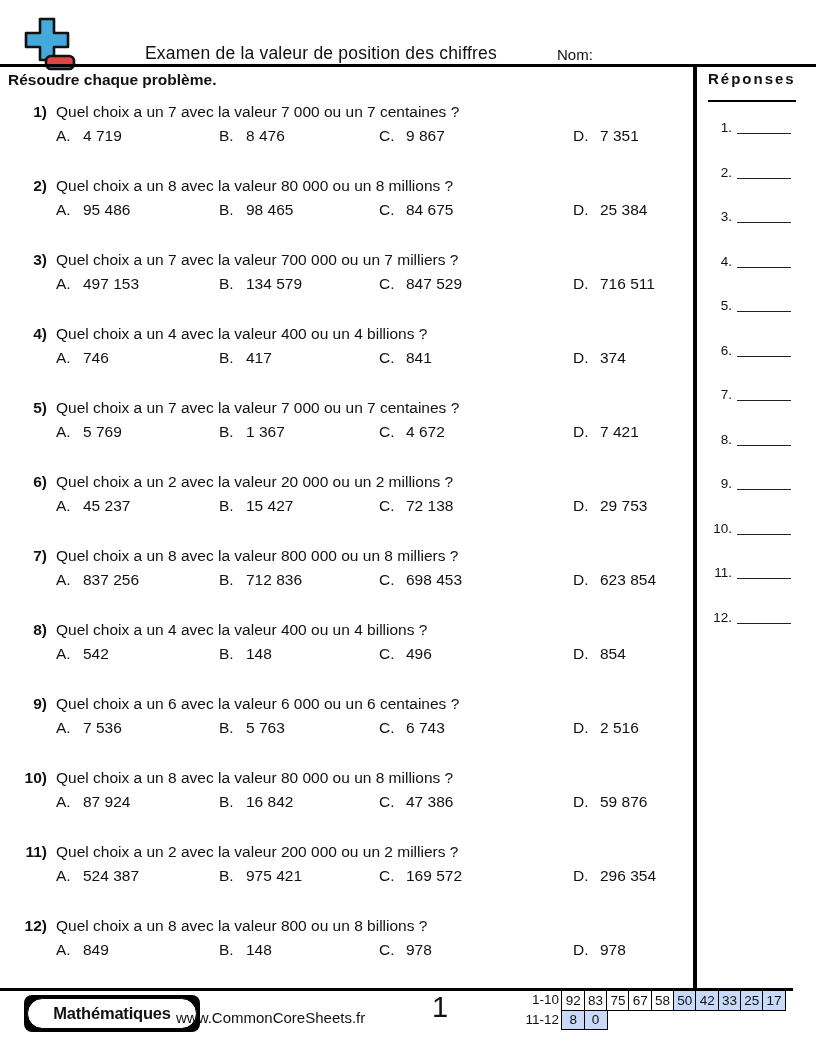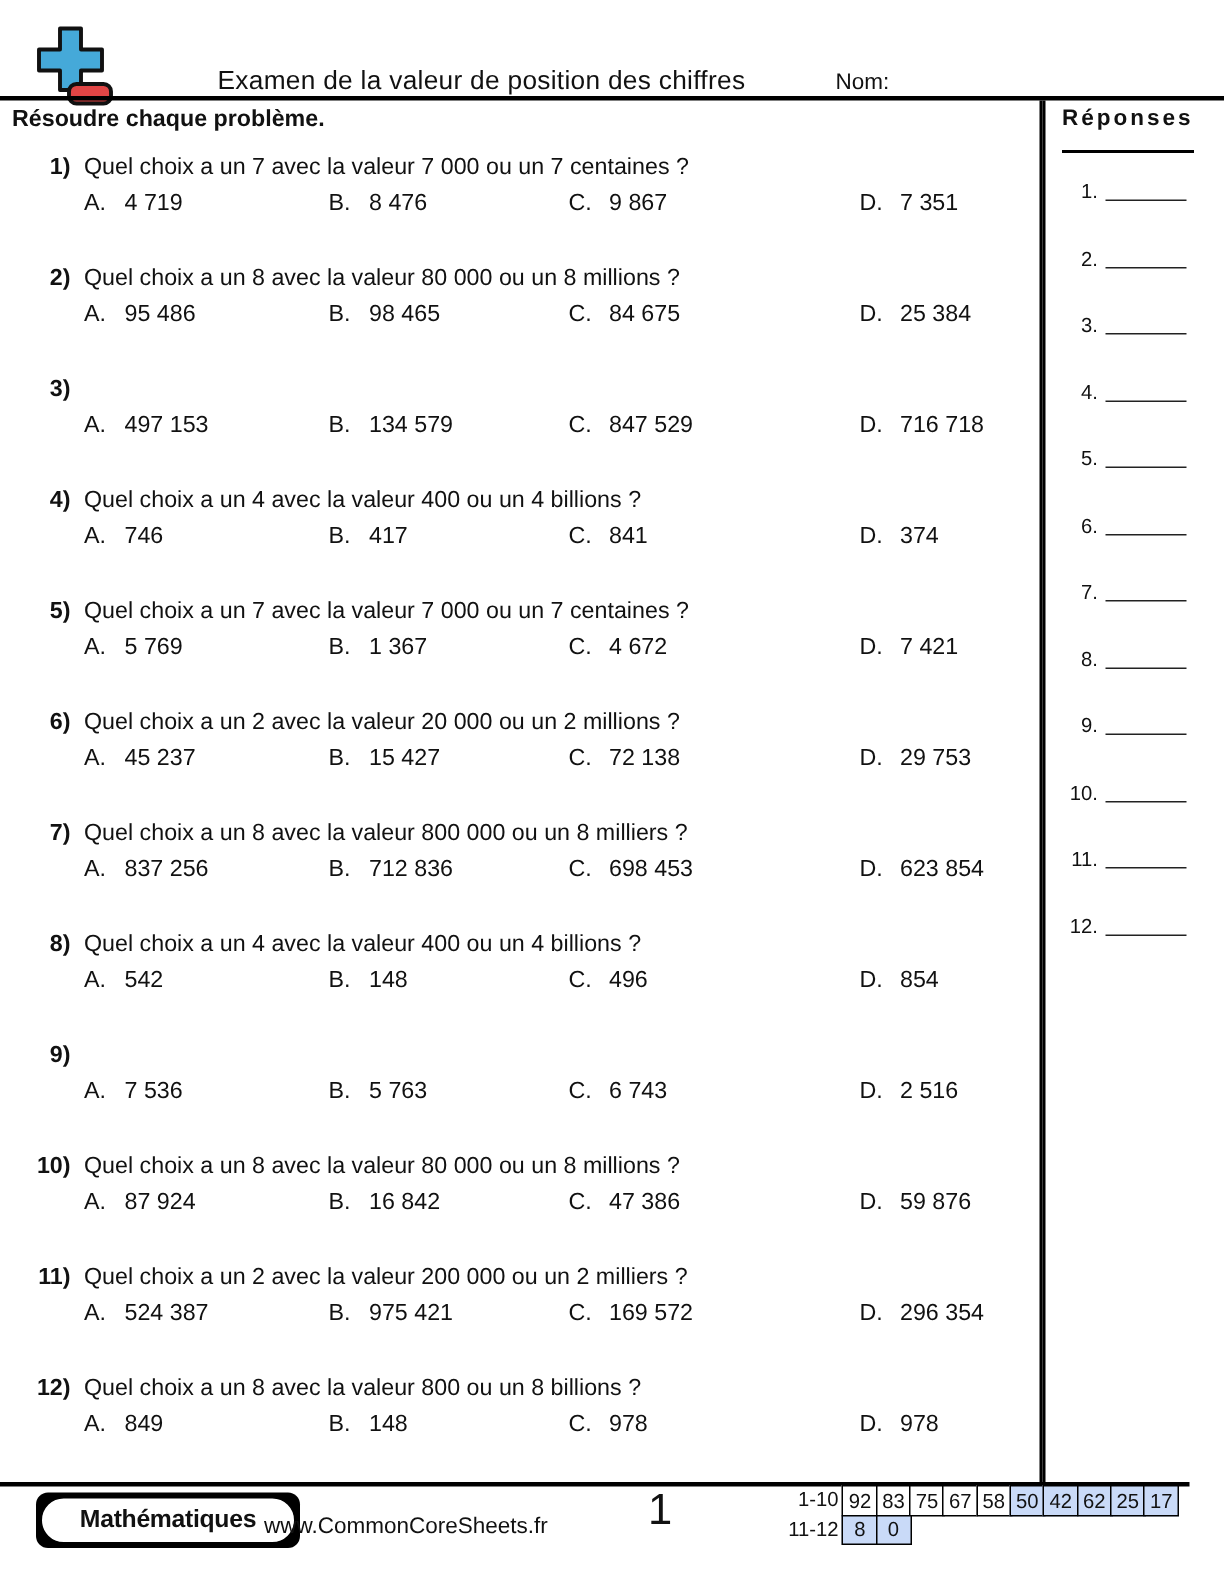--- a/index.html
+++ b/index.html
@@ -87,24 +87,25 @@
     <span class="q-num">2)</span>
     <span class="q-text">Quel choix a un 8 avec la valeur 80 000 ou un 8 millions ?</span>
     <span class="choice c0"><span class="c-letter">A.</span><span class="c-value">95 486</span></span>
     <span class="choice c1"><span class="c-letter">B.</span><span class="c-value">98 465</span></span>
     <span class="choice c2"><span class="c-letter">C.</span><span class="c-value">84 675</span></span>
     <span class="choice c3"><span class="c-letter">D.</span><span class="c-value">25 384</span></span>
   </div>
 
   <div class="question">
     <span class="q-num">3)</span>
+    <span class="q-text">Quel choix a un 7 avec la valeur 700 000 ou un 7 milliers ?</span>
     <span class="choice c0"><span class="c-letter">A.</span><span class="c-value">497 153</span></span>
     <span class="choice c1"><span class="c-letter">B.</span><span class="c-value">134 579</span></span>
     <span class="choice c2"><span class="c-letter">C.</span><span class="c-value">847 529</span></span>
-    <span class="choice c3"><span class="c-letter">D.</span><span class="c-value">716 718</span></span>
+    <span class="choice c3"><span class="c-letter">D.</span><span class="c-value">716 511</span></span>
   </div>
 
   <div class="question">
     <span class="q-num">4)</span>
     <span class="q-text">Quel choix a un 4 avec la valeur 400 ou un 4 billions ?</span>
     <span class="choice c0"><span class="c-letter">A.</span><span class="c-value">746</span></span>
     <span class="choice c1"><span class="c-letter">B.</span><span class="c-value">417</span></span>
     <span class="choice c2"><span class="c-letter">C.</span><span class="c-value">841</span></span>
     <span class="choice c3"><span class="c-letter">D.</span><span class="c-value">374</span></span>
   </div>
@@ -140,20 +141,21 @@
     <span class="q-num">8)</span>
     <span class="q-text">Quel choix a un 4 avec la valeur 400 ou un 4 billions ?</span>
     <span class="choice c0"><span class="c-letter">A.</span><span class="c-value">542</span></span>
     <span class="choice c1"><span class="c-letter">B.</span><span class="c-value">148</span></span>
     <span class="choice c2"><span class="c-letter">C.</span><span class="c-value">496</span></span>
     <span class="choice c3"><span class="c-letter">D.</span><span class="c-value">854</span></span>
   </div>
 
   <div class="question">
     <span class="q-num">9)</span>
+    <span class="q-text">Quel choix a un 6 avec la valeur 6 000 ou un 6 centaines ?</span>
     <span class="choice c0"><span class="c-letter">A.</span><span class="c-value">7 536</span></span>
     <span class="choice c1"><span class="c-letter">B.</span><span class="c-value">5 763</span></span>
     <span class="choice c2"><span class="c-letter">C.</span><span class="c-value">6 743</span></span>
     <span class="choice c3"><span class="c-letter">D.</span><span class="c-value">2 516</span></span>
   </div>
 
   <div class="question">
     <span class="q-num">10)</span>
     <span class="q-text">Quel choix a un 8 avec la valeur 80 000 ou un 8 millions ?</span>
     <span class="choice c0"><span class="c-letter">A.</span><span class="c-value">87 924</span></span>
@@ -255,21 +257,21 @@
   <div id="grading">
       <div class="grade-row r0">
         <span class="grade-label">1-10</span>
         <span class="grade-cell">92</span>
         <span class="grade-cell">83</span>
         <span class="grade-cell">75</span>
         <span class="grade-cell">67</span>
         <span class="grade-cell">58</span>
         <span class="grade-cell hl">50</span>
         <span class="grade-cell hl">42</span>
-        <span class="grade-cell hl">62</span>
+        <span class="grade-cell hl">33</span>
         <span class="grade-cell hl">25</span>
         <span class="grade-cell hl">17</span>
       </div>
       <div class="grade-row r1">
         <span class="grade-label">11-12</span>
         <span class="grade-cell hl">8</span>
         <span class="grade-cell hl">0</span>
       </div>
     </div>
 

